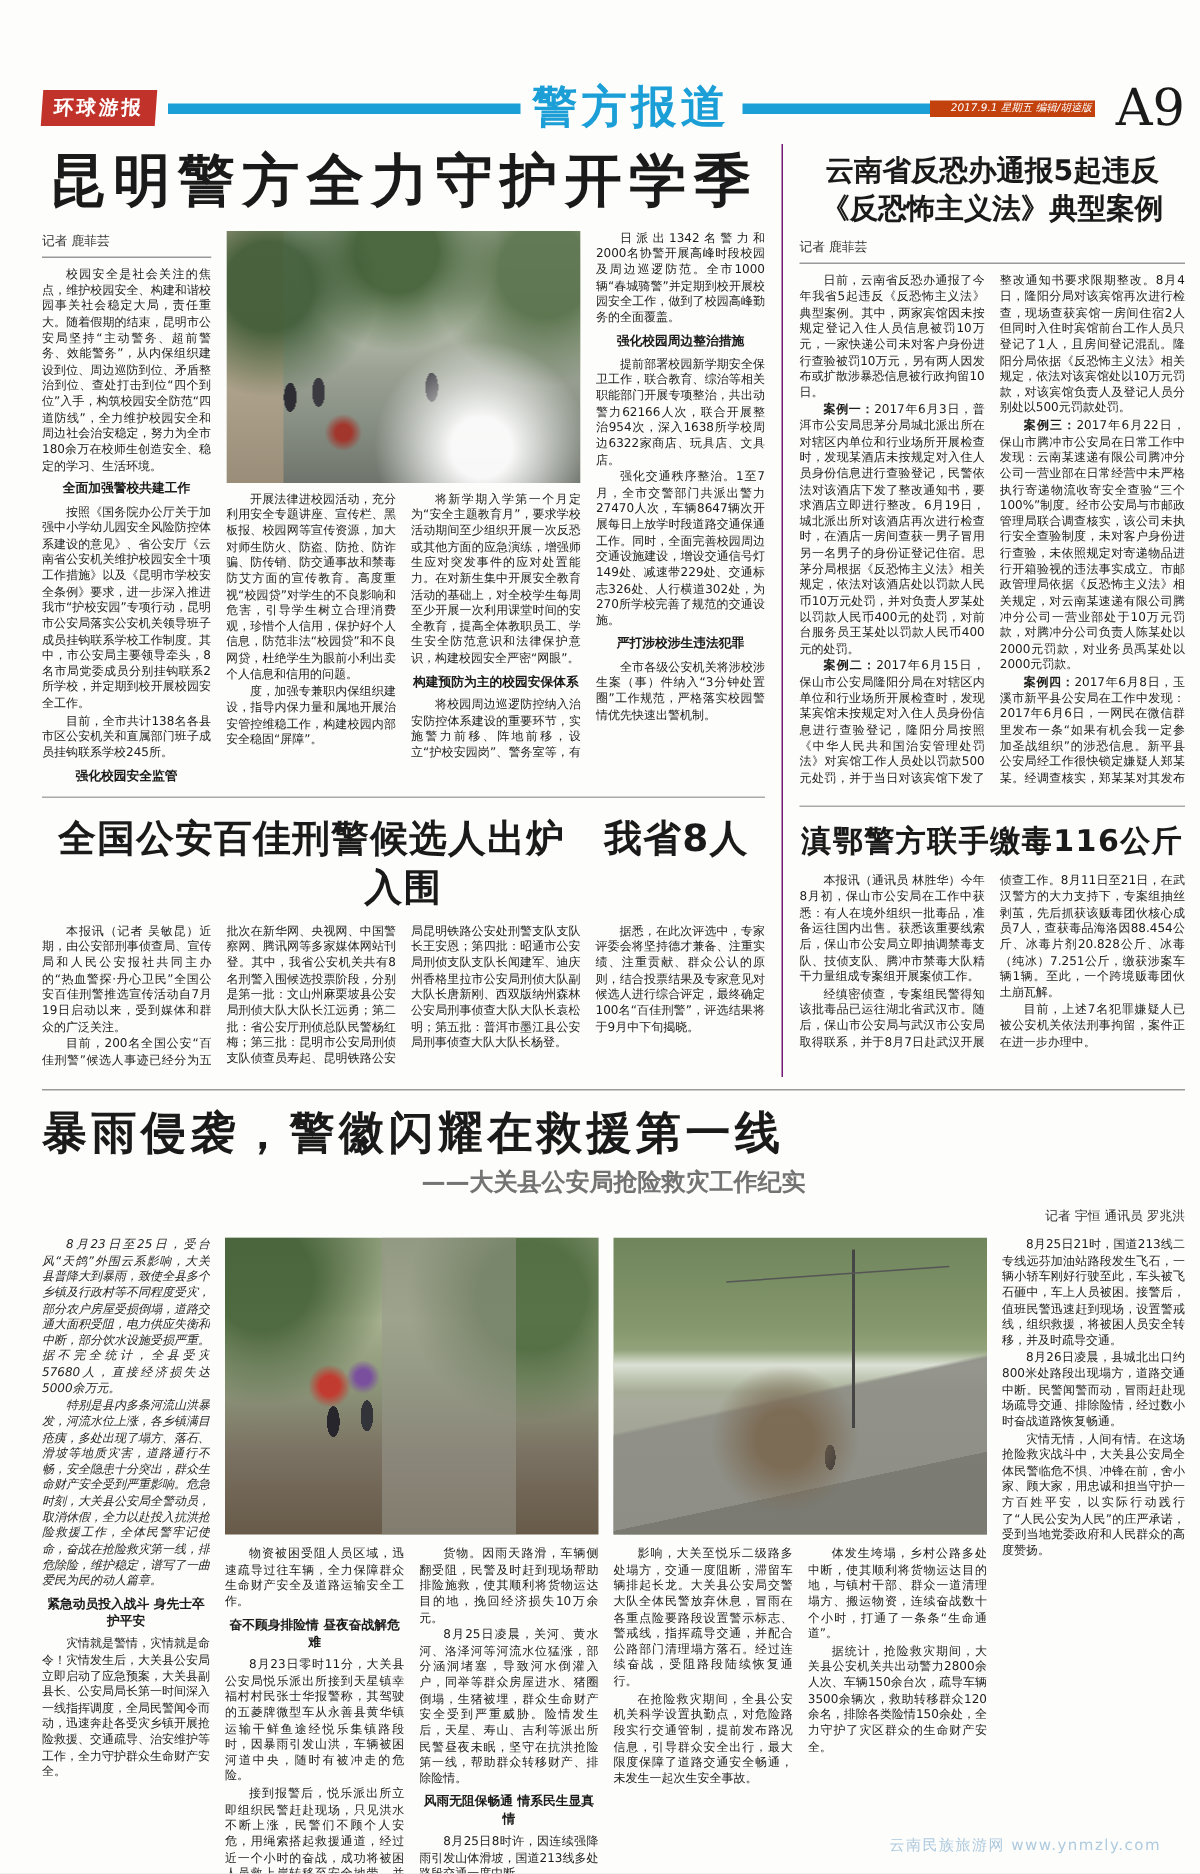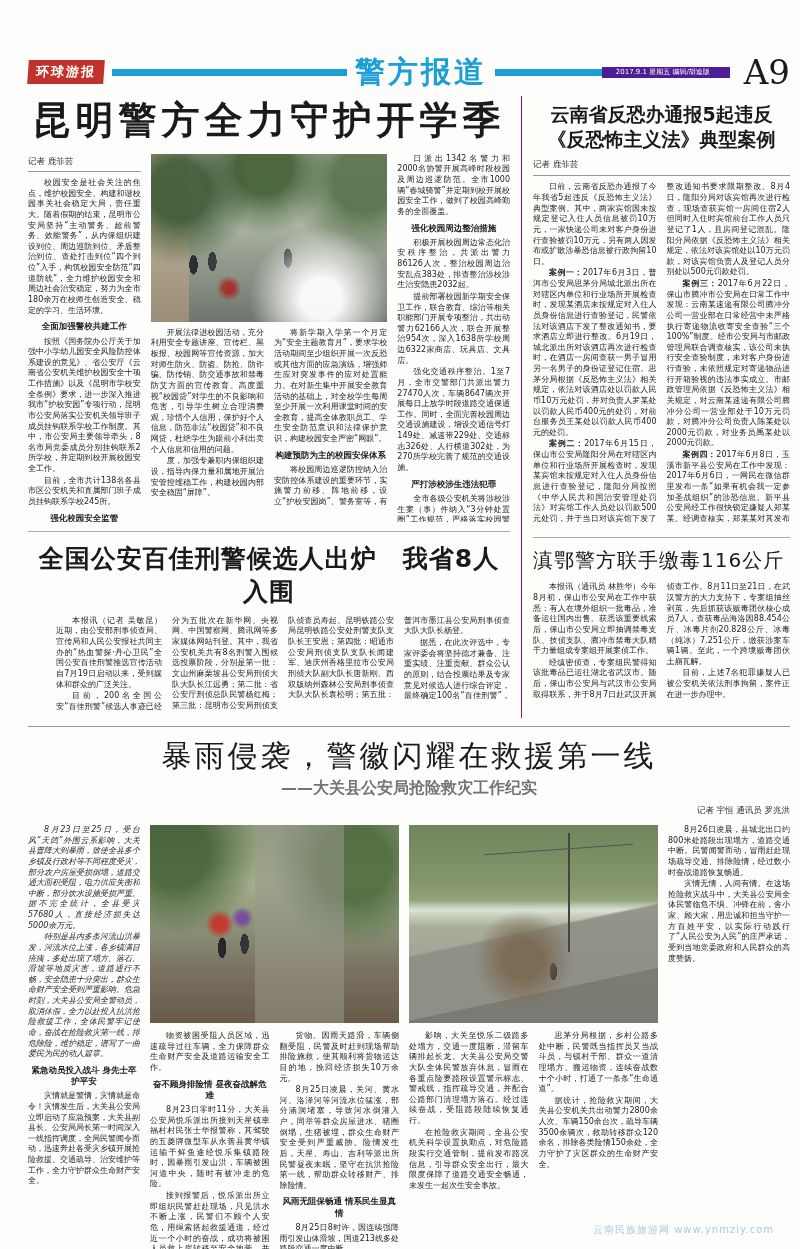--- a/index.html
+++ b/index.html
@@ -5,21 +5,21 @@
   html,body{margin:0;padding:0;background:#e8e8e8;}
   .page{position:relative;width:800px;height:1249px;background:#fdfdfc;margin:0 auto;overflow:hidden;font-family:"DejaVu Sans","Liberation Sans",sans-serif;color:#1a1a1a;}
   .frame{position:absolute;top:54px;left:28px;width:762px;}
 
   
   .hdr{display:flex;align-items:center;height:36px;gap:8px;}
   .masthead{background:#c1332a;color:#fff;font-weight:bold;font-size:13px;padding:3px 8px;letter-spacing:2px;transform:skewX(-4deg);white-space:nowrap;}
   .hdr-bar{flex:1;height:7px;background:#1b9fd6;}
   .hdr-bar.right{display:flex;align-items:center;justify-content:flex-end;}
   .section-title{color:#1b9fd6;font-size:30px;font-weight:bold;letter-spacing:3px;white-space:nowrap;line-height:1;}
-  .date-strip{background:#4c1d95;color:#fff;font-size:7px;padding:2px 20px 2px 14px;white-space:nowrap;line-height:1;}
+  .date-strip{background:#c2410c;color:#fff;font-size:7px;padding:2px 2px 2px 14px;white-space:nowrap;line-height:1;font-style:italic;}
   .page-num{font-family:"DejaVu Serif","Liberation Serif",serif;font-size:34px;line-height:1;margin-left:6px;}
 
   
   .bodytxt{font-size:8px;line-height:1.33;color:#1c1c1c;}
   .col-p{margin:0 0 1px 0;text-indent:2em;text-align:justify;}
   .col-subhead{text-align:center;font-weight:bold;font-size:8.5px;margin:5px 0 4px;}
   strong{font-weight:bold;margin-top:12px;}
   .byline{font-size:8.5px;color:#333;padding:2px 0 4px;border-bottom:1px solid #999;margin-bottom:6px;}
   .hrule{border:none;border-top:1px solid #aaa;margin:9px 0;}
 
@@ -38,30 +38,30 @@
       radial-gradient(ellipse 7px 16px at 58% 62%, #2b2b31 0 60%, rgba(0,0,0,0) 61%),
       radial-gradient(circle at 33% 80%, rgba(165,45,35,.9) 0 2.5%, rgba(0,0,0,0) 6%),
       radial-gradient(circle at 12% 22%, rgba(52,82,44,.85) 0 12%, rgba(0,0,0,0) 30%),
       radial-gradient(circle at 48% 8%, rgba(64,94,52,.9) 0 14%, rgba(0,0,0,0) 34%),
       radial-gradient(circle at 90% 16%, rgba(72,100,58,.8) 0 12%, rgba(0,0,0,0) 30%),
       linear-gradient(90deg, rgba(196,166,134,.5) 0 16%, rgba(0,0,0,0) 16%),
       linear-gradient(180deg,#cdd2c5 0%,#bac2b0 32%,#9ba294 56%,#878e83 76%,#6f756c 100%);}
   .two-col{columns:2;column-gap:10px;height:190px;overflow:hidden;}
 
   .det-headline{font-size:25px;font-weight:bold;text-align:center;letter-spacing:1px;margin:10px 0 8px;}
-  .four-col{columns:4;column-gap:10px;height:104px;overflow:hidden;margin-left:28px;}
+  .four-col{columns:4;column-gap:10px;height:104px;overflow:hidden;}
 
   .terror-headline{font-size:19px;font-weight:bold;text-align:center;line-height:1.3;margin:6px 0 6px;}
   .terror-body{columns:2;column-gap:10px;height:346px;overflow:hidden;}
-  .drug-headline{font-size:20px;font-weight:normal;text-align:left;letter-spacing:1px;margin:8px 0 8px;}
+  .drug-headline{font-size:20px;font-weight:bold;text-align:center;letter-spacing:1px;margin:8px 0 8px;}
   .drug-body{columns:2;column-gap:10px;height:142px;overflow:hidden;}
 
   
   .bottom-section{margin-top:8px;border-top:1px solid #999;padding-top:10px;}
-  .flood-headline{font-size:30px;font-weight:normal;text-align:center;letter-spacing:3px;line-height:1.1;margin:2px 0 6px;}
+  .flood-headline{font-size:30px;font-weight:bold;letter-spacing:3px;line-height:1.1;margin:2px 0 6px;}
   .flood-subtitle{font-size:16px;text-align:center;font-weight:bold;color:#737373;margin:0 0 6px;}
   .flood-byline{font-size:8.5px;text-align:right;color:#333;margin-bottom:8px;}
   .flood-body{display:flex;gap:10px;height:428px;overflow:hidden;}
   .flood-col1{flex:0 0 112px;overflow:hidden;}
   .lead-list .col-p{font-style:italic;color:#262626;}
   .flood-mid{flex:1;display:flex;flex-direction:column;gap:8px;min-width:0;}
   .flood-photos{display:flex;gap:10px;height:198px;}
   .photo-box{flex:1;position:relative;overflow:hidden;}
   .photo-umbrella{background:
       radial-gradient(circle at 28% 50%, #c23b30 0 3.2%, rgba(0,0,0,0) 7%),
@@ -123,21 +123,20 @@
                 <p class="col-p">开展法律进校园活动，充分利用安全专题讲座、宣传栏、黑板报、校园网等宣传资源，加大对师生防火、防盗、防抢、防诈骗、防传销、防交通事故和禁毒防艾方面的宣传教育。高度重视“校园贷”对学生的不良影响和危害，引导学生树立合理消费观，珍惜个人信用，保护好个人信息，防范非法“校园贷”和不良网贷，杜绝学生为眼前小利出卖个人信息和信用的问题。</p>
                 <p class="col-p">度，加强专兼职内保组织建设，指导内保力量和属地开展治安管控维稳工作，构建校园内部安全稳固“屏障”。</p>
                 <p class="col-p">将新学期入学第一个月定为“安全主题教育月”，要求学校活动期间至少组织开展一次反恐或其他方面的应急演练，增强师生应对突发事件的应对处置能力。在对新生集中开展安全教育活动的基础上，对全校学生每周至少开展一次利用课堂时间的安全教育，提高全体教职员工、学生安全防范意识和法律保护意识，构建校园安全严密“网眼”。</p>
                 <div class="col-subhead">构建预防为主的校园安保体系</div>
                 <p class="col-p">将校园周边巡逻防控纳入治安防控体系建设的重要环节，实施警力前移、阵地前移，设立“护校安园岗”、警务室等，有效整合警务资源，督导属地和内保组织、群防群治组织等各方力量，开展周边巡逻防控和集中整治，构筑外圈安全坚强“堡垒”。</p>
               </div>
           </div>
           <div class="ma-col">
               <p class="col-p">日派出1342名警力和2000名协警开展高峰时段校园及周边巡逻防范。全市1000辆“春城骑警”并定期到校开展校园安全工作，做到了校园高峰勤务的全面覆盖。</p>
               <div class="col-subhead">强化校园周边整治措施</div>
-              <p class="col-p">积极开展校园周边常态化治安秩序整治，共派出警力86126人次，整治校园周边治安乱点383处，排查整治涉校涉生治安隐患2032起。</p>
               <p class="col-p">提前部署校园新学期安全保卫工作，联合教育、综治等相关职能部门开展专项整治，共出动警力62166人次，联合开展整治954次，深入1638所学校周边6322家商店、玩具店、文具店。</p>
               <p class="col-p">强化交通秩序整治。1至7月，全市交警部门共派出警力27470人次，车辆8647辆次开展每日上放学时段道路交通保通工作。同时，全面完善校园周边交通设施建设，增设交通信号灯149处、减速带229处、交通标志326处、人行横道302处，为270所学校完善了规范的交通设施。</p>
               <div class="col-subhead">严打涉校涉生违法犯罪</div>
               <p class="col-p">全市各级公安机关将涉校涉生案（事）件纳入“3分钟处置圈”工作规范，严格落实校园警情优先快速出警机制。</p>
             </div>
         </div>
 
         <hr class="hrule">
 
         <h2 class="det-headline">全国公安百佳刑警候选人出炉　我省8人入围</h2>
@@ -206,27 +205,28 @@
                 <p class="col-p">货物。因雨天路滑，车辆侧翻受阻，民警及时赶到现场帮助排险施救，使其顺利将货物运达目的地，挽回经济损失10万余元。</p>
                 <p class="col-p">8月25日凌晨，关河、黄水河、洛泽河等河流水位猛涨，部分涵洞堵塞，导致河水倒灌入户，同举等群众房屋进水、猪圈倒塌，生猪被埋，群众生命财产安全受到严重威胁。险情发生后，天星、寿山、吉利等派出所民警昼夜未眠，坚守在抗洪抢险第一线，帮助群众转移财产、排除险情。</p>
                 <div class="col-subhead">风雨无阻保畅通 情系民生显真情</div>
                 <p class="col-p">8月25日8时许，因连续强降雨引发山体滑坡，国道213线多处路段交通一度中断。</p>
               </div>
             <div>
                 <p class="col-p">影响，大关至悦乐二级路多处塌方，交通一度阻断，滞留车辆排起长龙。大关县公安局交警大队全体民警放弃休息，冒雨在各重点险要路段设置警示标志、警戒线，指挥疏导交通，并配合公路部门清理塌方落石。经过连续奋战，受阻路段陆续恢复通行。</p>
                 <p class="col-p">在抢险救灾期间，全县公安机关科学设置执勤点，对危险路段实行交通管制，提前发布路况信息，引导群众安全出行，最大限度保障了道路交通安全畅通，未发生一起次生安全事故。</p>
               </div>
             <div>
-                <p class="col-p">思茅分局根据，乡村公路多处中断，民警既当指挥员又当战斗员，与镇村干部、群众一道清理塌方、搬运物资，连续奋战数十个小时，打通了一条条“生命通道”。</p>
+                <p class="col-p">体发生垮塌，乡村公路多处中断，使其顺利将货物运达目的地，与镇村干部、群众一道清理塌方、搬运物资，连续奋战数十个小时，打通了一条条“生命通道”。</p>
                 <p class="col-p">据统计，抢险救灾期间，大关县公安机关共出动警力2800余人次、车辆150余台次，疏导车辆3500余辆次，救助转移群众120余名，排除各类险情150余处，全力守护了灾区群众的生命财产安全。</p>
               </div>
           </div>
         </div>
 
         <div class="flood-col6">
+            <p class="col-p">8月25日21时，国道213线二专线远芬加油站路段发生飞石，一辆小轿车刚好行驶至此，车头被飞石砸中，车上人员被困。接警后，值班民警迅速赶到现场，设置警戒线，组织救援，将被困人员安全转移，并及时疏导交通。</p>
             <p class="col-p">8月26日凌晨，县城北出口约800米处路段出现塌方，道路交通中断。民警闻警而动，冒雨赶赴现场疏导交通、排除险情，经过数小时奋战道路恢复畅通。</p>
             <p class="col-p">灾情无情，人间有情。在这场抢险救灾战斗中，大关县公安局全体民警临危不惧、冲锋在前，舍小家、顾大家，用忠诚和担当守护一方百姓平安，以实际行动践行了“人民公安为人民”的庄严承诺，受到当地党委政府和人民群众的高度赞扬。</p>
           </div>
       </div>
     </div>
   </div>
 
   <div class="watermark">云南民族旅游网 www.ynmzly.com</div>
 </div>
 

